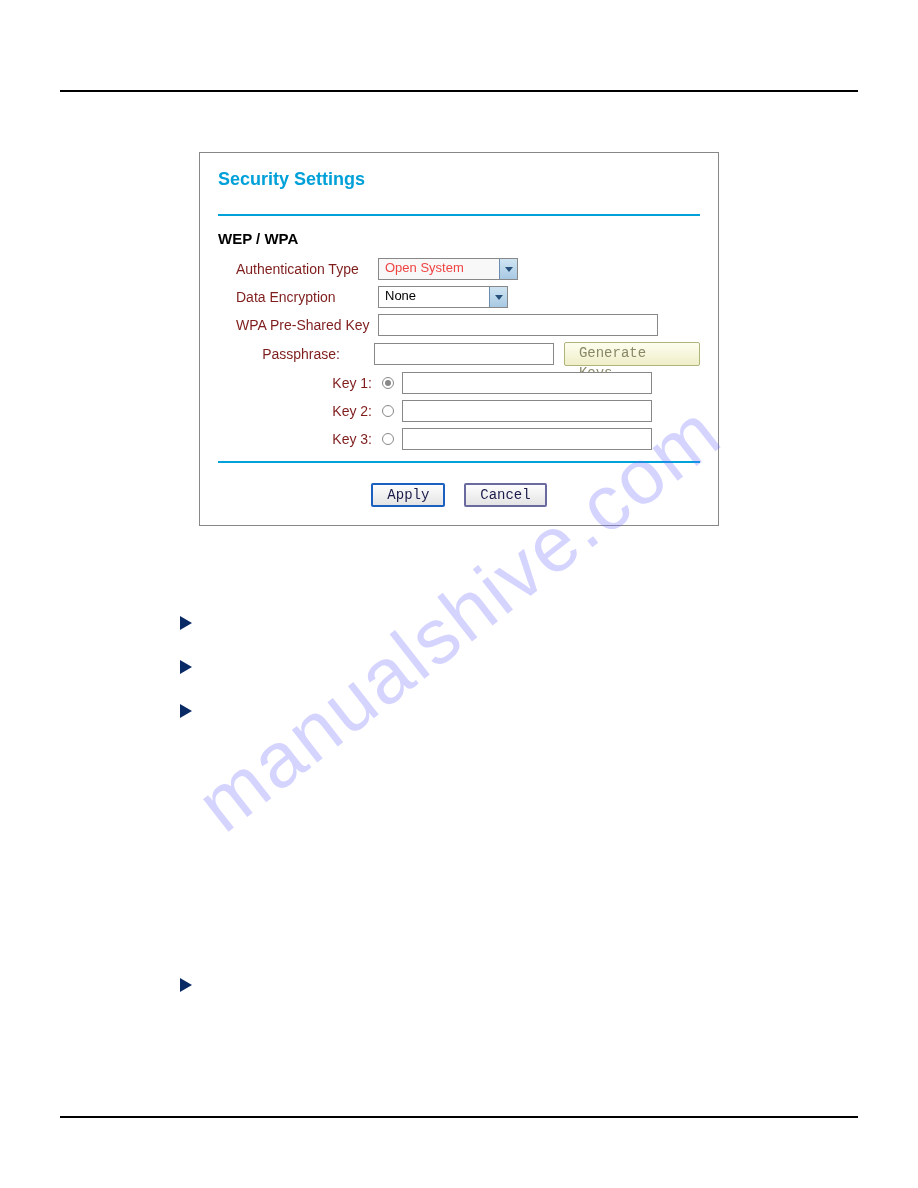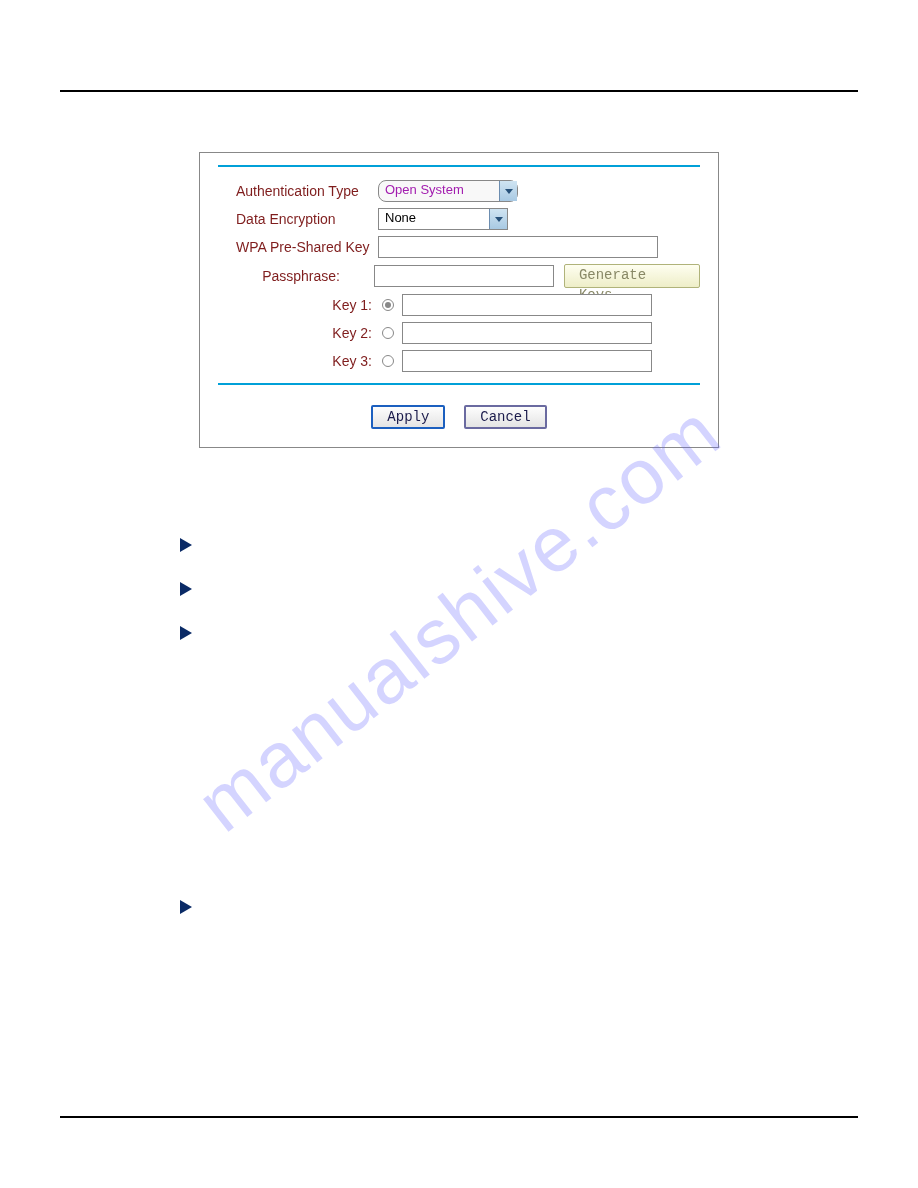--- a/index.html
+++ b/index.html
@@ -66,21 +66,21 @@
   }
   .select-wrap {
     position: relative;
     display: inline-block;
     height: 22px;
     border: 1px solid #888;
     background: #fff;
     font-size: 13px;
     padding: 1px 24px 1px 6px;
   }
-  .select-wrap.disabled { color: #a21caf; background: #f8f8f8; border-radius: 8px; }
+  .select-wrap.disabled { color: #ef4444; background: #f8f8f8; }
   .select-arrow {
     position: absolute;
     right: 0; top: 0; bottom: 0;
     width: 18px;
     background: linear-gradient(#cfe4f2,#a8c9e3);
     border-left: 1px solid #6c8db0;
     display: flex; align-items: center; justify-content: center;
   }
   .select-arrow::after {
     content: "";
@@ -158,22 +158,24 @@
     letter-spacing: 2px;
   }
 </style>
 </head>
 <body>
 
 <div class="page">
   <div class="top-rule"></div>
 
   <div class="panel">
+    <div class="panel-title">Security Settings</div>
     <div class="hr-cyan"></div>
 
+    <div class="section-header">WEP / WPA</div>
 
     <div class="form-row">
       <div class="form-label">Authentication Type</div>
       <div class="select-wrap disabled" style="width:140px">
         <span>Open System</span>
         <span class="select-arrow"></span>
       </div>
     </div>
 
     <div class="form-row">

